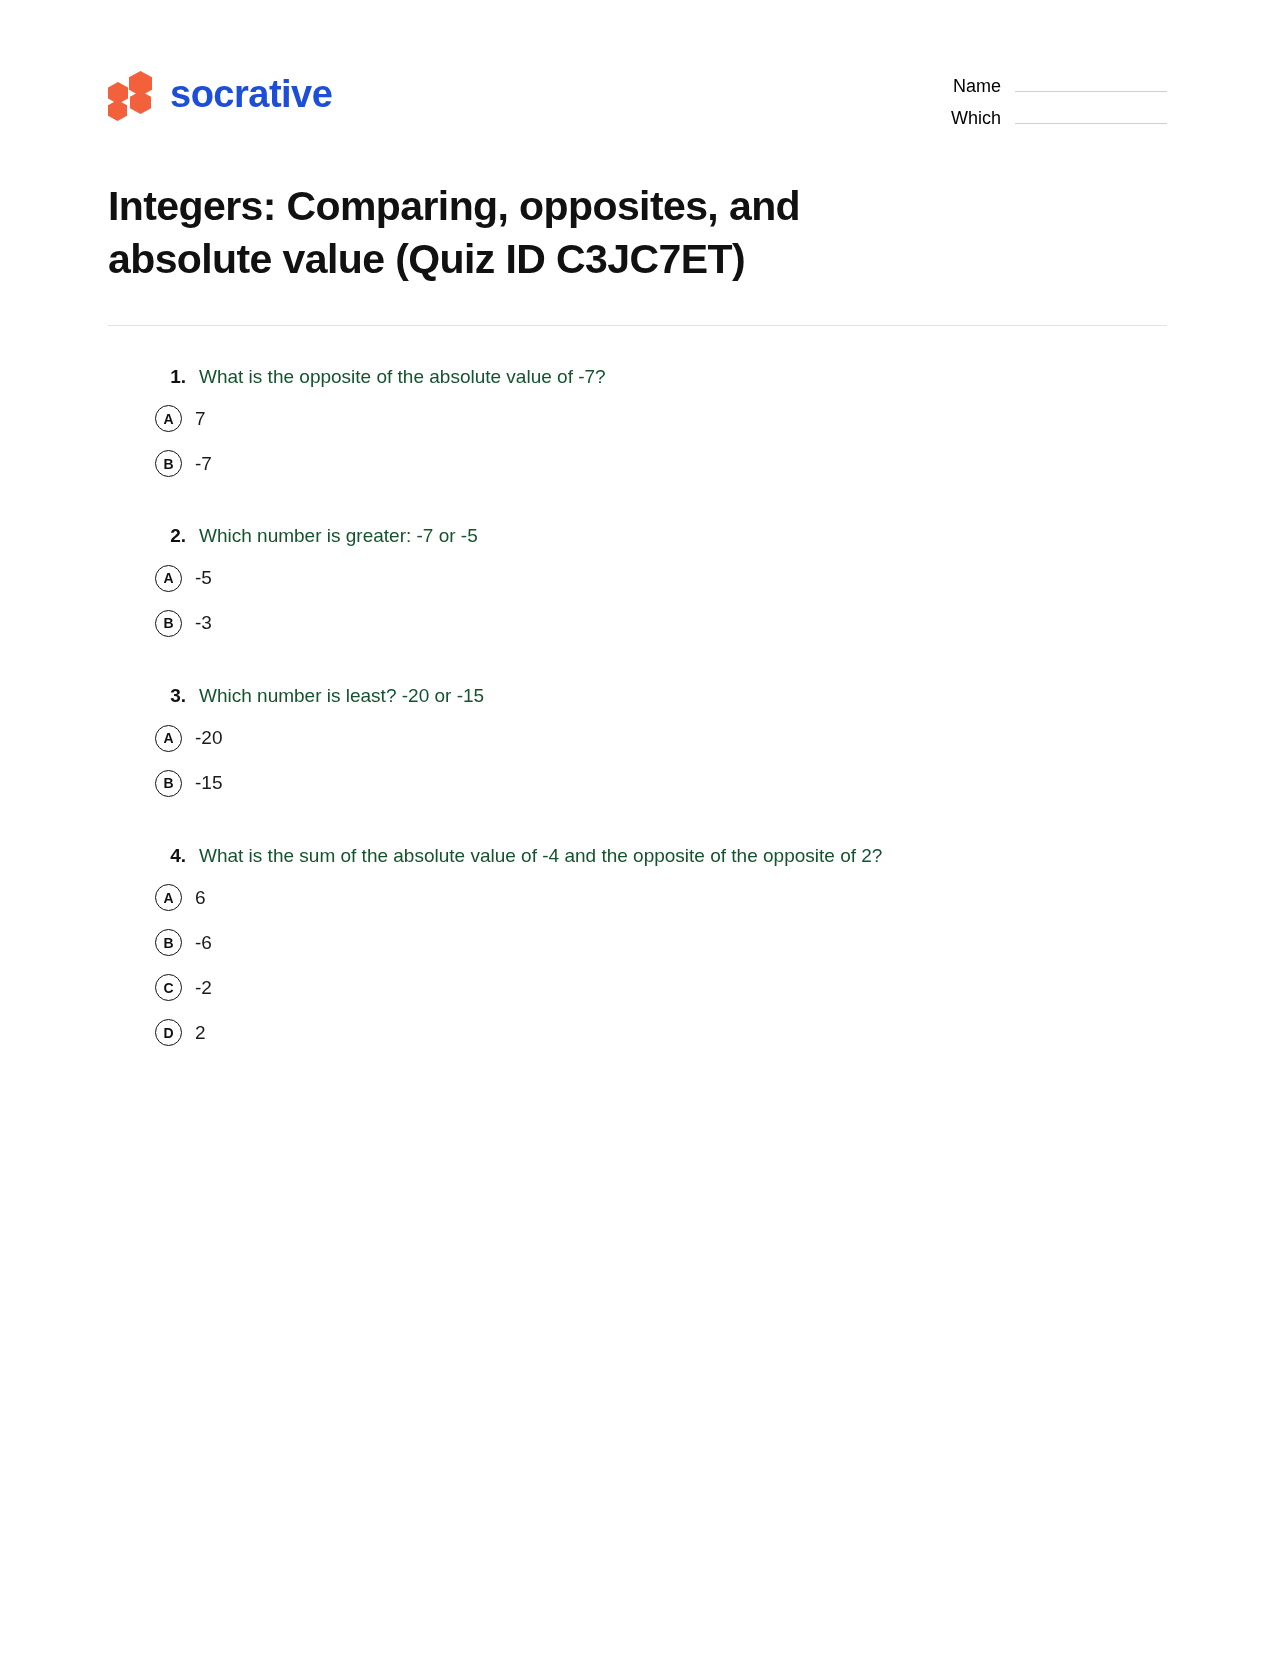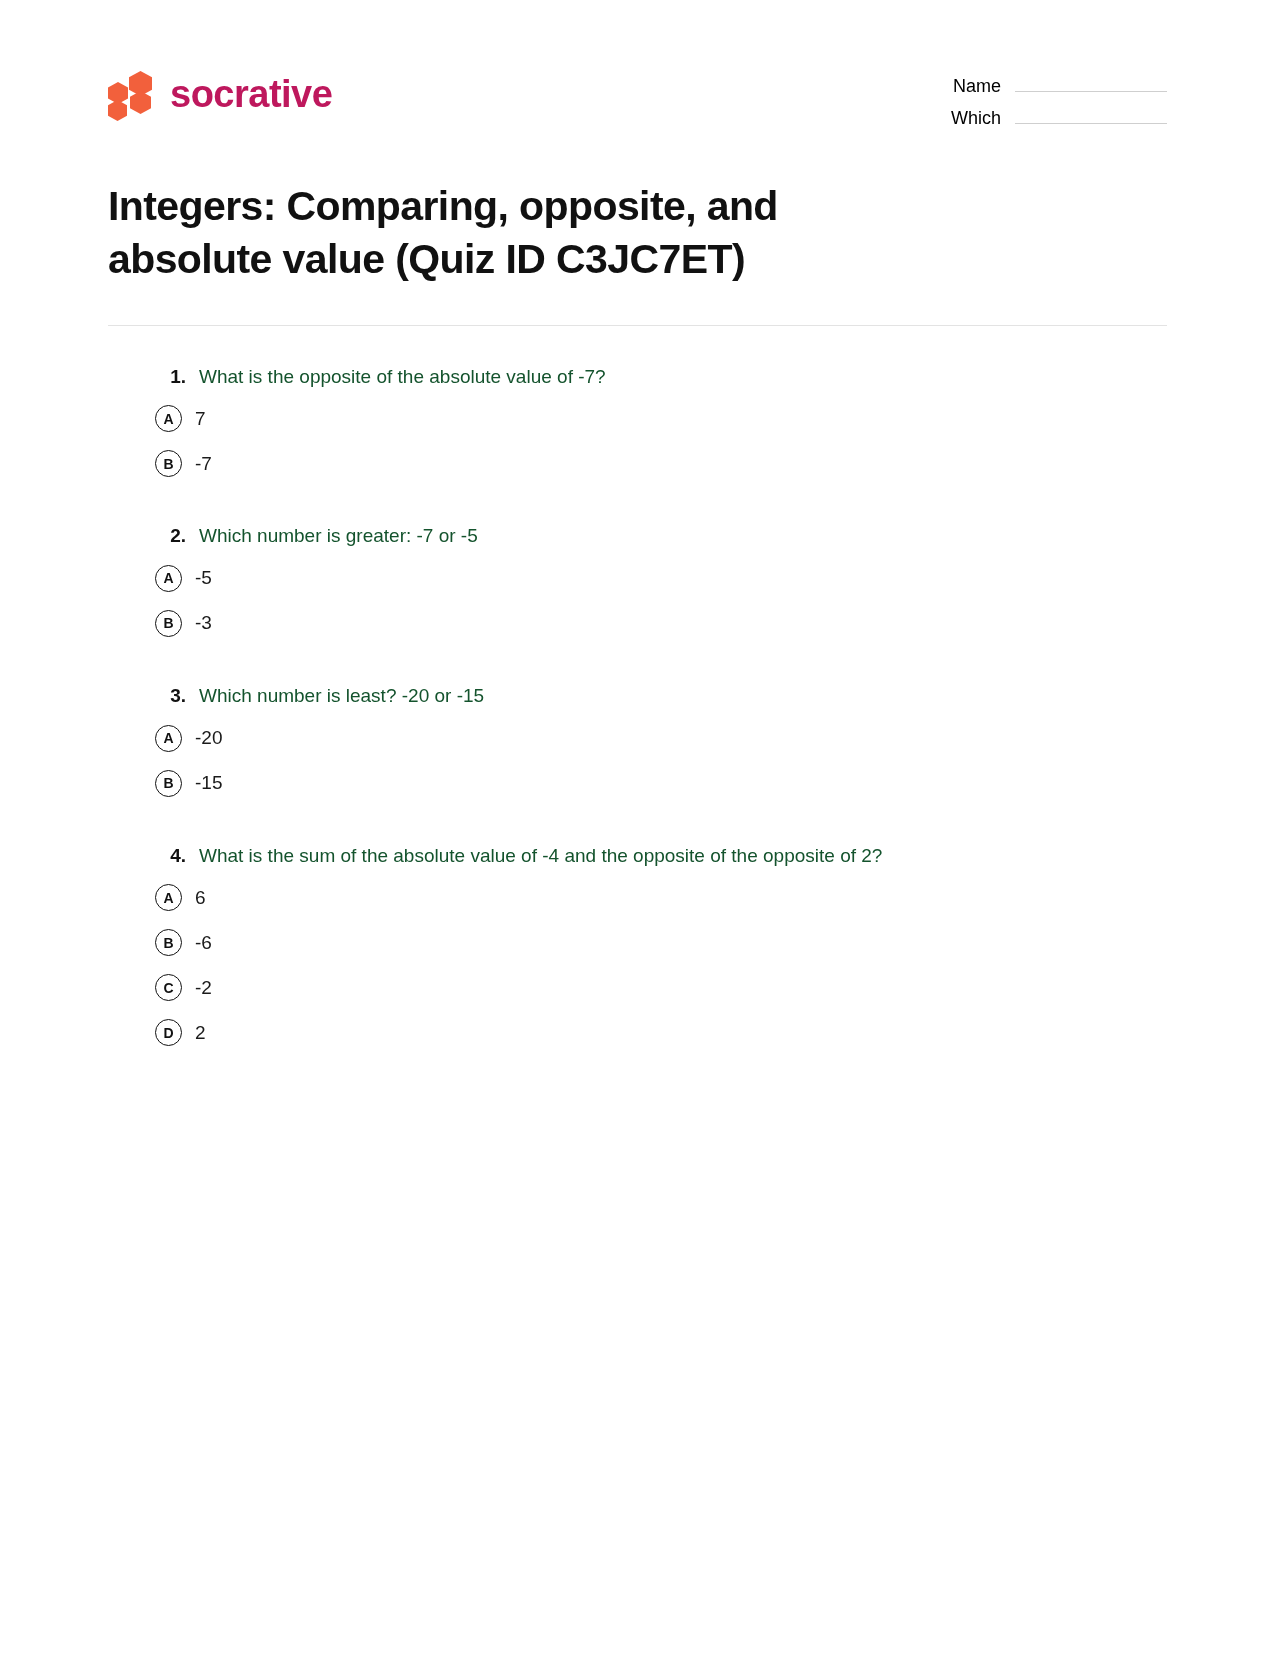--- a/index.html
+++ b/index.html
@@ -51,21 +51,21 @@
   }
   .hex.h1 { left: 0px;  top: 12px; }
   .hex.h2 { left: 0px;  top: 30px; width:19px; height:21px; }
   .hex.h3 { left: 21px; top: 1px;  width:23px; height:25px; }
   .hex.h4 { left: 22px; top: 21px; width:21px; height:23px; }
 
   .brand-word {
     font-size: 38px;
     font-weight: 700;
     letter-spacing: -0.5px;
-    color: #be185d;
+    color: #1d4ed8;
     line-height: 1;
   }
 
   .fields {
     padding-top: 20px;
     width: 262px;
   }
   .field-row {
     display: flex;
     align-items: baseline;
@@ -191,21 +191,21 @@
       </div>
       <div class="field-row">
         <span class="field-label">Which</span>
         <span class="field-line"></span>
       </div>
     </div>
 
   </div>
 
   <div class="title-block">
-    <h1 class="quiz-title">Integers: Comparing, opposite, and absolute value (Quiz ID C3JC7ET)</h1>
+    <h1 class="quiz-title">Integers: Comparing, opposites, and absolute value (Quiz ID C3JC7ET)</h1>
   </div>
 
   <div class="rule"></div>
 
   <div class="questions">
 
     <div class="question">
       <div class="q-head">
         <span class="q-num">1.</span>
         <span class="q-text">What is the opposite of the absolute value of -7?</span>

